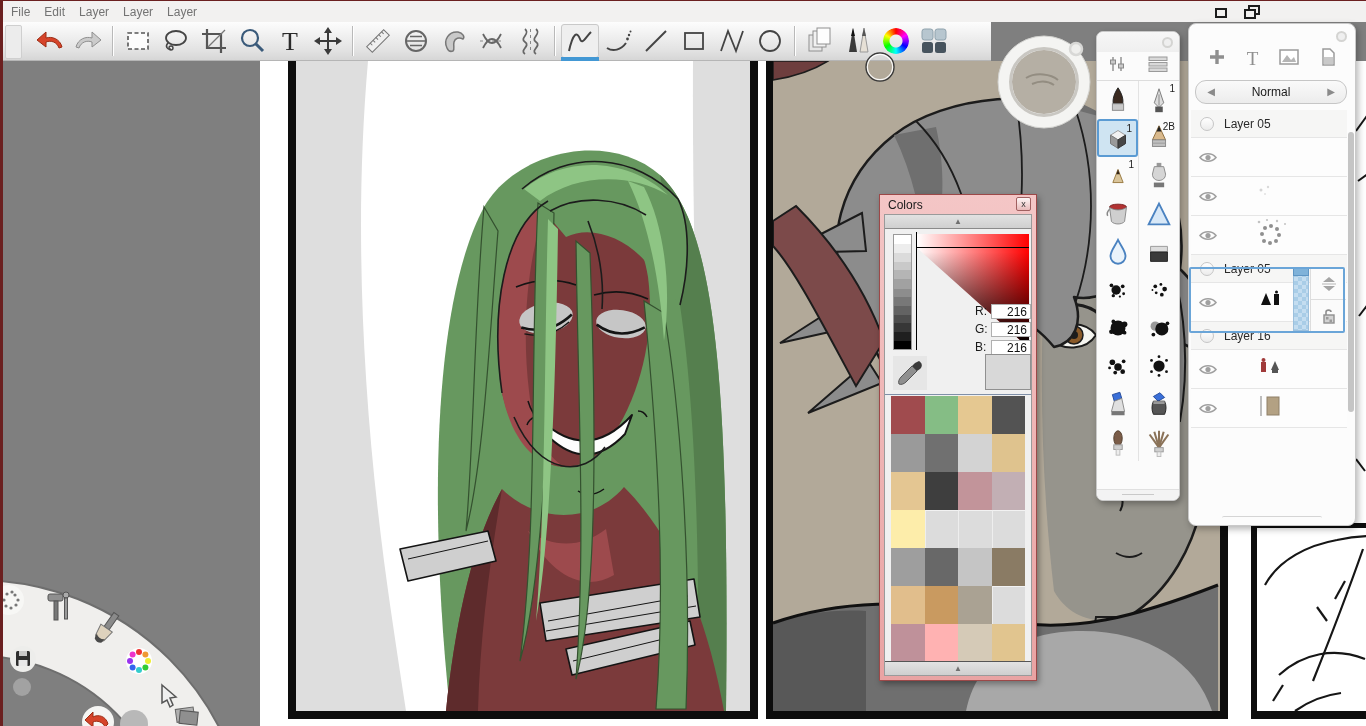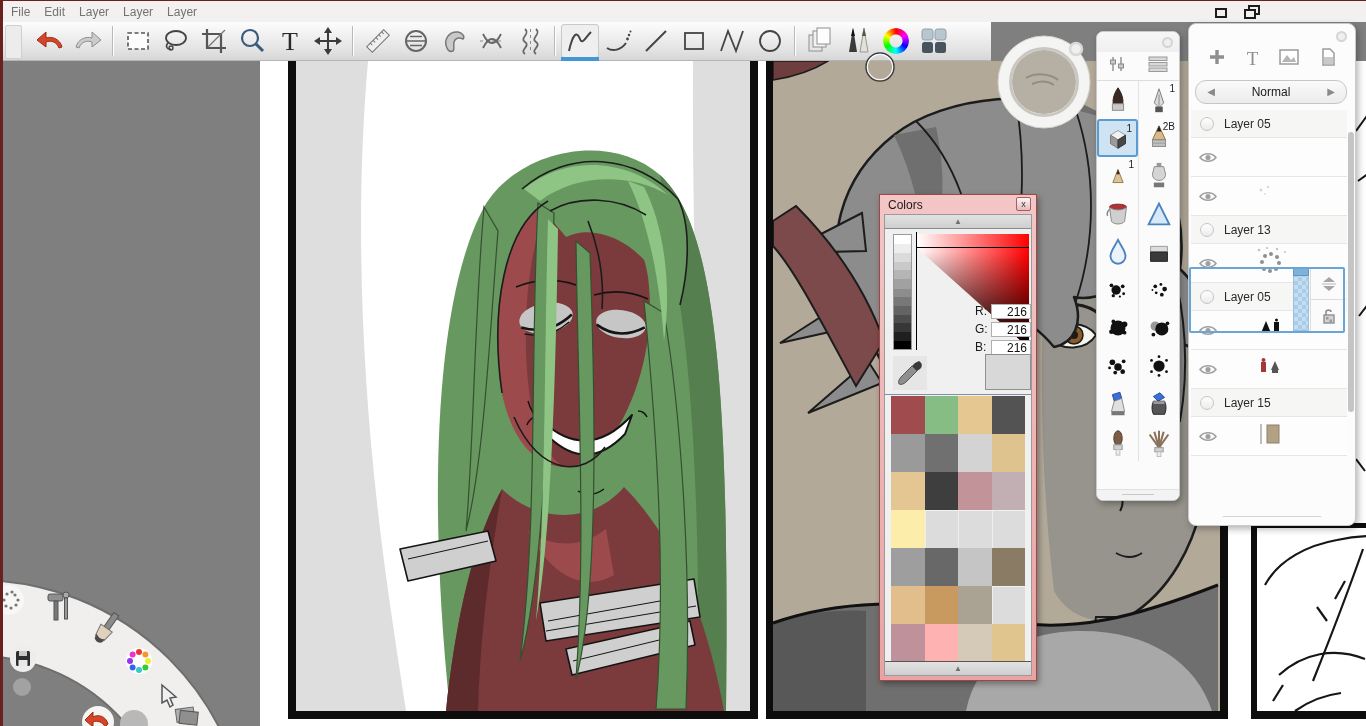--- a/index.html
+++ b/index.html
@@ -713,24 +713,20 @@
          <svg class="eye" width="18" height="13">
             <path d="M1,6.5 C5,1.5 13,1.5 17,6.5 C13,11.5 5,11.5 1,6.5 Z" fill="none" stroke="#a0a0a0" stroke-width="1.6"></path>
             <circle cx="9" cy="6.5" r="2.6" fill="#a0a0a0"></circle>
           </svg>
           <span class="lart"><svg width="70" height="26">
               <circle cx="30" cy="9" r="1.5" fill="#d5d5d5"></circle>
               <circle cx="37" cy="6" r="1.2" fill="#dadada"></circle>
               <circle cx="34" cy="13" r="1" fill="#e0e0e0"></circle>
             </svg></span>
        </div>
-        <div class="lrow name">
-         <span class="radio"></span>
-         <span class="lname">Layer 13</span>
-       </div>
         <div class="lrow thumb">
          <svg class="eye" width="18" height="13">
             <path d="M1,6.5 C5,1.5 13,1.5 17,6.5 C13,11.5 5,11.5 1,6.5 Z" fill="none" stroke="#a0a0a0" stroke-width="1.6"></path>
             <circle cx="9" cy="6.5" r="2.6" fill="#a0a0a0"></circle>
           </svg>
           <span class="lart"><svg width="70" height="30">
               <g fill="#8f8f8f">
                 <circle cx="40" cy="8" r="2"></circle>
                 <circle cx="46" cy="11" r="2"></circle>
                 <circle cx="48" cy="17" r="2"></circle>
@@ -756,35 +752,35 @@
          <svg class="eye" width="18" height="13">
             <path d="M1,6.5 C5,1.5 13,1.5 17,6.5 C13,11.5 5,11.5 1,6.5 Z" fill="none" stroke="#a0a0a0" stroke-width="1.6"></path>
             <circle cx="9" cy="6.5" r="2.6" fill="#a0a0a0"></circle>
           </svg>
           <span class="lart"><svg width="70" height="26">
               <path d="M30,18 L35,6 L40,18 Z" fill="#111"></path>
               <rect x="43" y="7" width="5" height="11" fill="#111"></rect>
               <circle cx="45.5" cy="5" r="1.5" fill="#111"></circle>
             </svg></span>
        </div>
+        <div class="lrow name">
+         <span class="radio"></span>
+         <span class="lname">Layer 16</span>
+       </div>
         <div class="lrow thumb">
          <svg class="eye" width="18" height="13">
             <path d="M1,6.5 C5,1.5 13,1.5 17,6.5 C13,11.5 5,11.5 1,6.5 Z" fill="none" stroke="#a0a0a0" stroke-width="1.6"></path>
             <circle cx="9" cy="6.5" r="2.6" fill="#a0a0a0"></circle>
           </svg>
           <span class="lart"><svg width="70" height="26">
               <rect x="30" y="8" width="5" height="10" fill="#a03a3a"></rect>
               <circle cx="32.5" cy="6" r="2" fill="#a03a3a"></circle>
               <path d="M40,16 L44,7 L48,16 Z" fill="#555"></path>
               <rect x="41" y="16" width="6" height="3" fill="#555"></rect>
             </svg></span>
-       </div>
-        <div class="lrow name">
-         <span class="radio"></span>
-         <span class="lname">Layer 15</span>
        </div>
         <div class="lrow thumb">
          <svg class="eye" width="18" height="13">
             <path d="M1,6.5 C5,1.5 13,1.5 17,6.5 C13,11.5 5,11.5 1,6.5 Z" fill="none" stroke="#a0a0a0" stroke-width="1.6"></path>
             <circle cx="9" cy="6.5" r="2.6" fill="#a0a0a0"></circle>
           </svg>
           <span class="lart"><svg width="70" height="26">
               <line x1="30" y1="3" x2="30" y2="23" stroke="#a8a8a8" stroke-width="1.5"></line>
               <rect x="36" y="4" width="12" height="18" fill="#b3a183" stroke="#8f8068"></rect>
             </svg></span>

